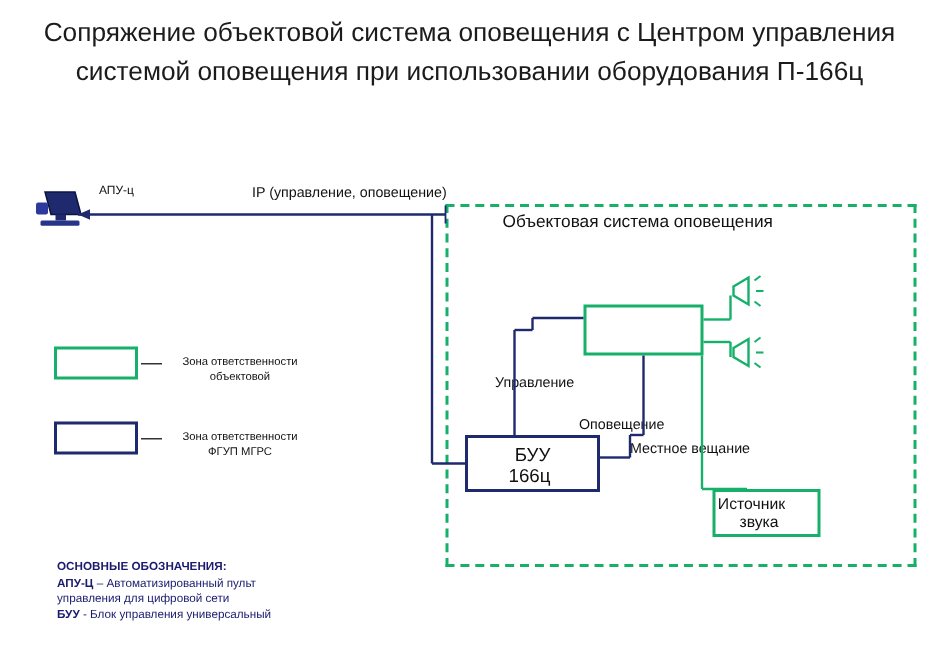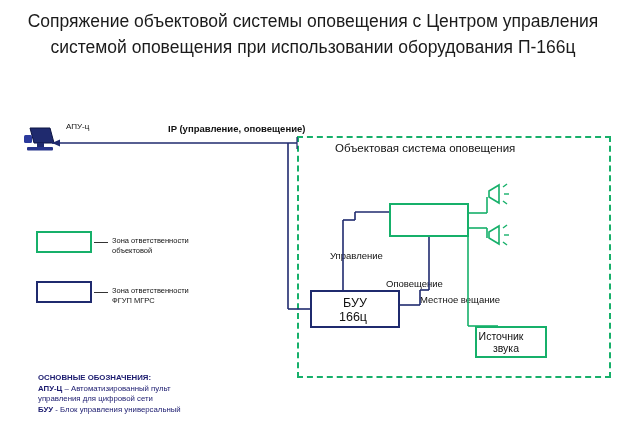--- a/index.html
+++ b/index.html
@@ -81,20 +81,21 @@
     color: #111111;
     white-space: nowrap;
   }
 
   .legend-text {
     position: absolute;
     font-size: 7.5px;
     color: #111111;
     line-height: 10px;
     width: 96px;
+    text-align: center;
   }
   .notes {
     position: absolute;
     left: 38px;
     top: 333px;
     width: 160px;
     font-size: 7.8px;
     color: #1a1a6e;
     line-height: 10.5px;
   }
@@ -120,21 +121,21 @@
     width: 625px;
     height: 438px;
     pointer-events: none;
   }
 </style>
 </head>
 <body>
 
 <div id="stage">
 
-  <div class="title">Сопряжение объектовой системы оповещения с Центром управления системой оповещения при использовании оборудования П-166ц</div>
+  <div class="title">Сопряжение объектовой система оповещения с Центром управления системой оповещения при использовании оборудования П-166ц</div>
 
   <div class="zone-dashed"></div>
   <div class="zone-title">Объектовая система оповещения</div>
 
   <div style="position:absolute;left:24px;top:126px;width:34px;height:26px;">
     <svg width="34" height="26" viewBox="0 0 34 26" xmlns="http://www.w3.org/2000/svg">
       <polygon points="6,2 26,2 30,17 10,17" fill="#1f2a6e"></polygon>
       <polygon points="6,2 26,2 30,17 10,17" fill="none" stroke="#0d1442" stroke-width="1"></polygon>
       <rect x="13" y="17" width="7" height="4" fill="#1f2a6e"></rect>
       <rect x="3" y="21" width="26" height="3.5" rx="1" fill="#27348b"></rect>
@@ -167,21 +168,21 @@
     <span>Зона ответственности</span><br>
     <span>ФГУП МГРС</span>
   </div>
 
   <div class="notes">
     <div class="hdr">ОСНОВНЫЕ ОБОЗНАЧЕНИЯ:</div>
     <div><b>АПУ-Ц</b><span> – Автоматизированный пульт управления для цифровой сети</span></div>
     <div><b>БУУ</b><span> - Блок управления универсальный</span></div>
   </div>
 
-  <div class="lbl" style="left:168px;top:123px;font-weight:bold;">IP (управление, оповещение)</div>
+  <div class="lbl" style="left:168px;top:123px;">IP (управление, оповещение)</div>
   <div class="lbl" style="left:330px;top:250px;">Управление</div>
   <div class="lbl" style="left:386px;top:278px;">Оповещение</div>
   <div class="lbl" style="left:420px;top:294px;">Местное вещание</div>
 
   <svg class="overlay" xmlns="http://www.w3.org/2000/svg">
 
     <line x1="297" y1="143" x2="52" y2="143" stroke="#1f2a6e" stroke-width="1.6"></line>
     <polygon points="52,143 60,139.5 60,146.5" fill="#1f2a6e"></polygon>
 
     <line x1="297" y1="137" x2="297" y2="149" stroke="#1f2a6e" stroke-width="1.2"></line>

